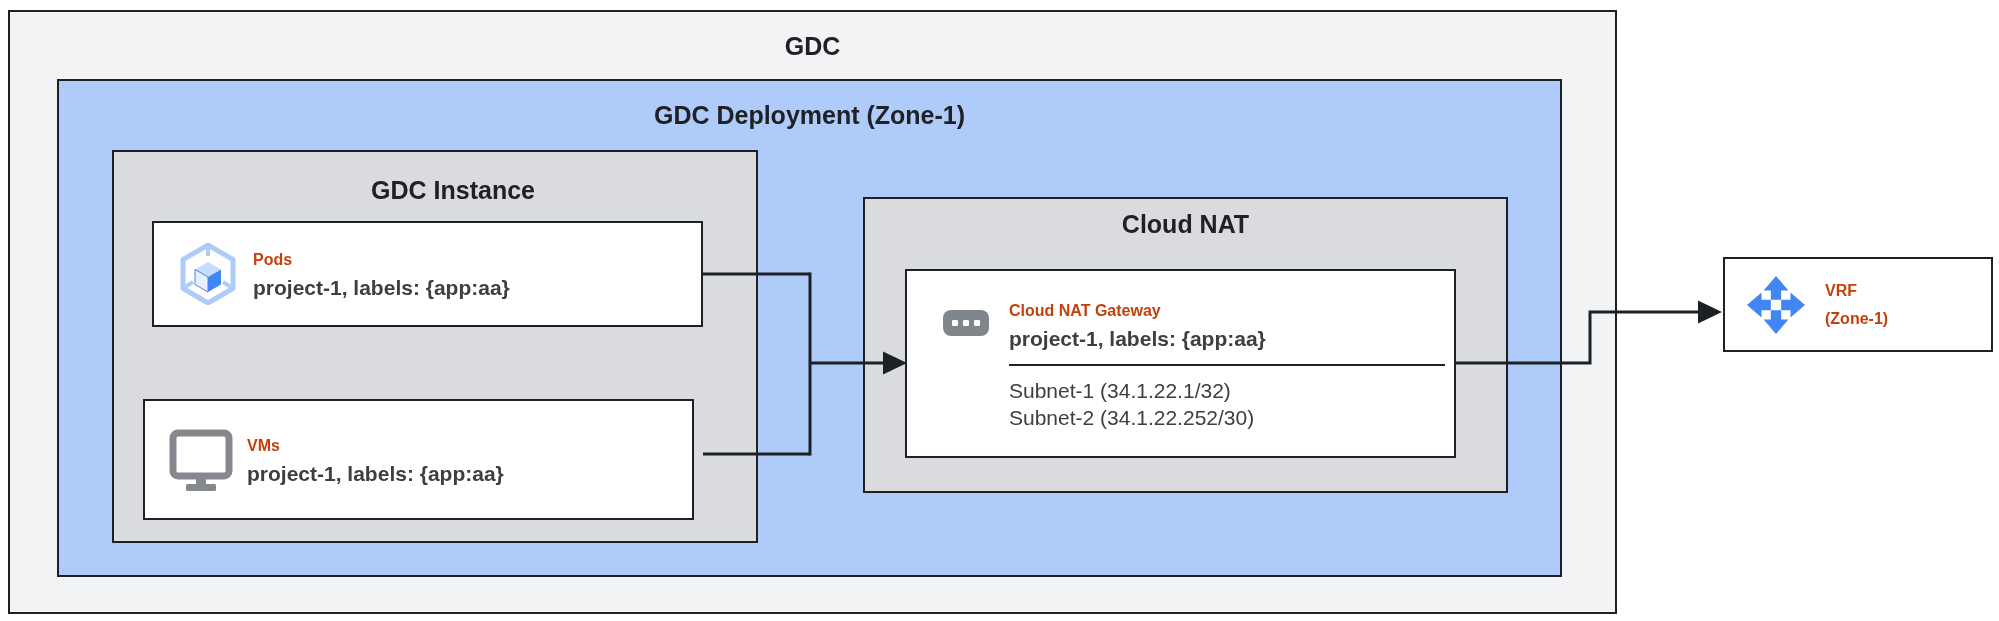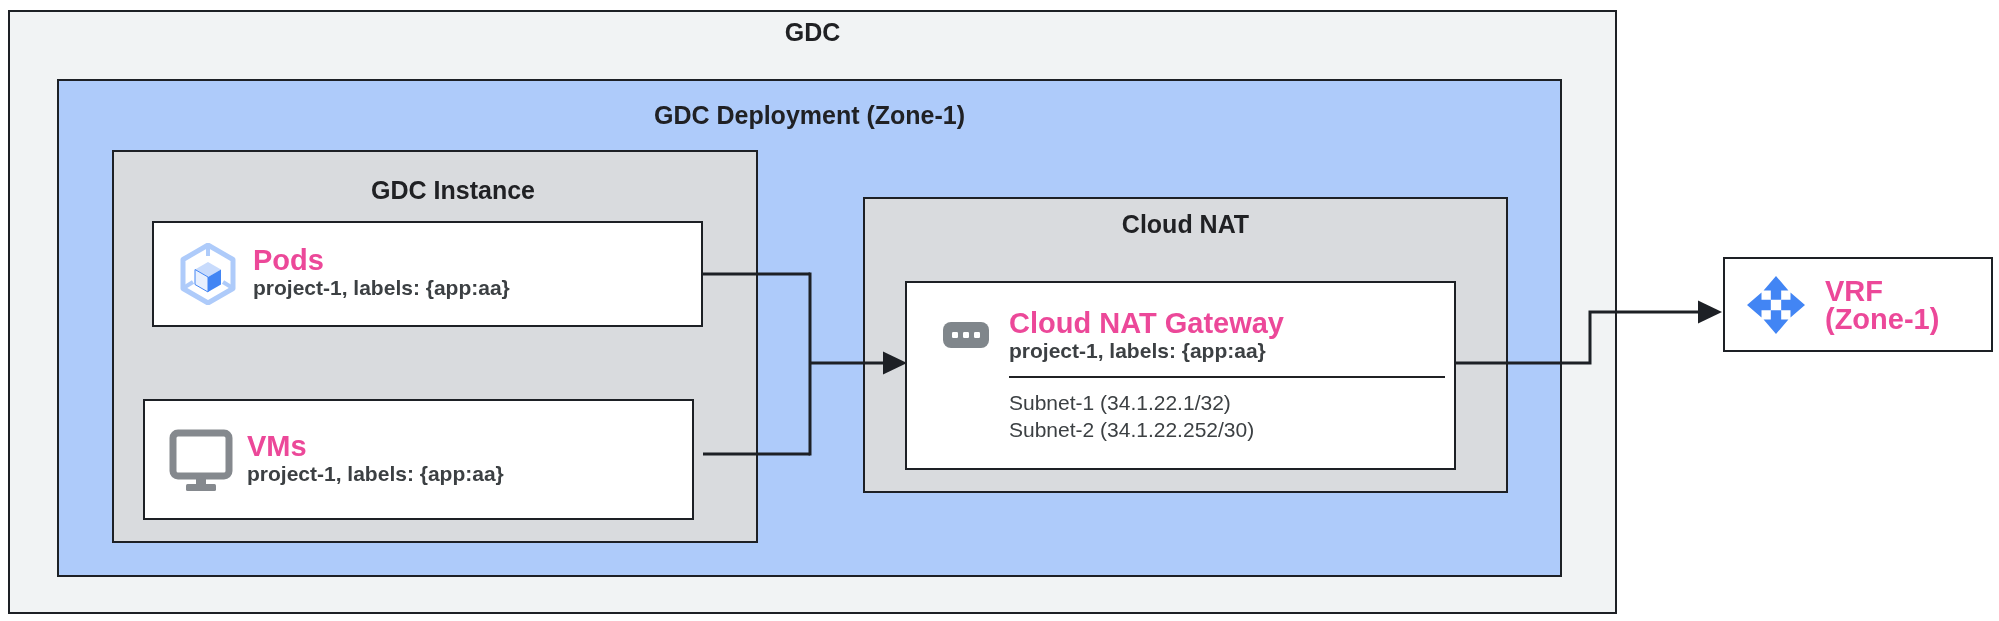--- a/index.html
+++ b/index.html
@@ -5,35 +5,35 @@
   html,body { margin:0; padding:0; background:#ffffff; font-family:"Liberation Sans", sans-serif; }
   .canvas { position:relative; width:1999px; height:621px; background:#ffffff; overflow:hidden; }
 
   .box { position:absolute; box-sizing:border-box; border:2.5px solid #1d2025; }
   .outer-box      { left:8px;    top:10px;  width:1609px; height:604px; background:#f1f3f4; }
   .deployment-box { left:57px;   top:79px;  width:1505px; height:498px; background:#aecbfa; }
   .instance-box   { left:112px;  top:150px; width:646px;  height:393px; background:#d9dbde; }
   .cloudnat-box   { left:863px;  top:197px; width:645px;  height:296px; background:#d9dbde; }
 
   .container-title { text-align:center; font-weight:bold; font-size:25px; color:#202124; }
-  .outer-box      .container-title { padding-top:6px; }
+  .outer-box      .container-title { padding-top:20px; }
   .deployment-box .container-title { padding-top:20px; }
   .instance-box   .container-title { padding-top:24px;margin-left:36px; }
   .cloudnat-box   .container-title { padding-top:11px; }
 
   .node { background:#ffffff; }
   .pods-node { left:152px; top:221px; width:551px; height:106px; display:flex; align-items:center; gap:16px; padding-left:25px; }
   .vms-node  { left:143px; top:399px; width:551px; height:121px; display:flex; align-items:center; gap:14px; padding-left:24px; }
   .vrf-node  { left:1723px; top:257px; width:270px; height:95px; display:flex; align-items:center; gap:20px; padding-left:22px; }
 
   .texts { display:flex; flex-direction:column; }
-  .node-title    { font-size:29px; font-weight:bold; color:#ec4899; line-height:28px; }
+  .node-title    { font-size:16px; font-weight:bold; color:#c2410c; line-height:28px; }
   .node-subtitle { font-size:21px; color:#3c4043; line-height:28px;font-weight:bold; }
 
-  .gateway-node { left:905px; top:269px; width:551px; height:189px; padding:26px 0 0 36px;margin-top:12px; }
+  .gateway-node { left:905px; top:269px; width:551px; height:189px; padding:26px 0 0 36px; }
   .gw-header { display:flex; gap:20px; align-items:flex-start; }
   .gw-icon { margin-top:13px; flex:0 0 auto; }
   .gw-body { margin-left:66px; margin-right:9px; }
   .gw-divider { border:none; border-top:2.5px solid #202124; margin:11px 0 11px 0; }
   .subnet-line { font-size:21px; color:#3c4043; line-height:27px; }
 
   .wires { position:absolute; left:0; top:0; width:1999px; height:621px; pointer-events:none; }
   .wire { stroke:#1d2025; stroke-width:3; fill:none; }
   .arrowhead { fill:#1d2025; stroke:none; }
 

